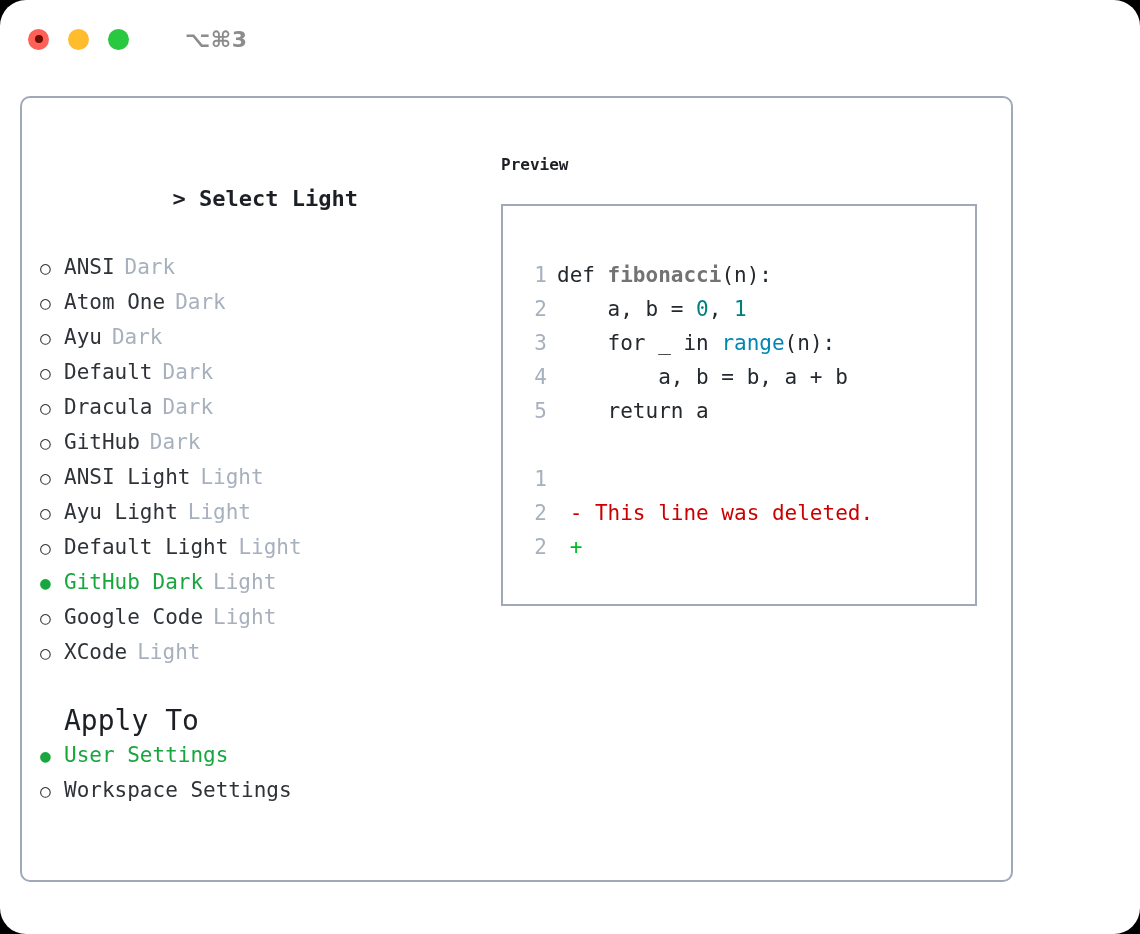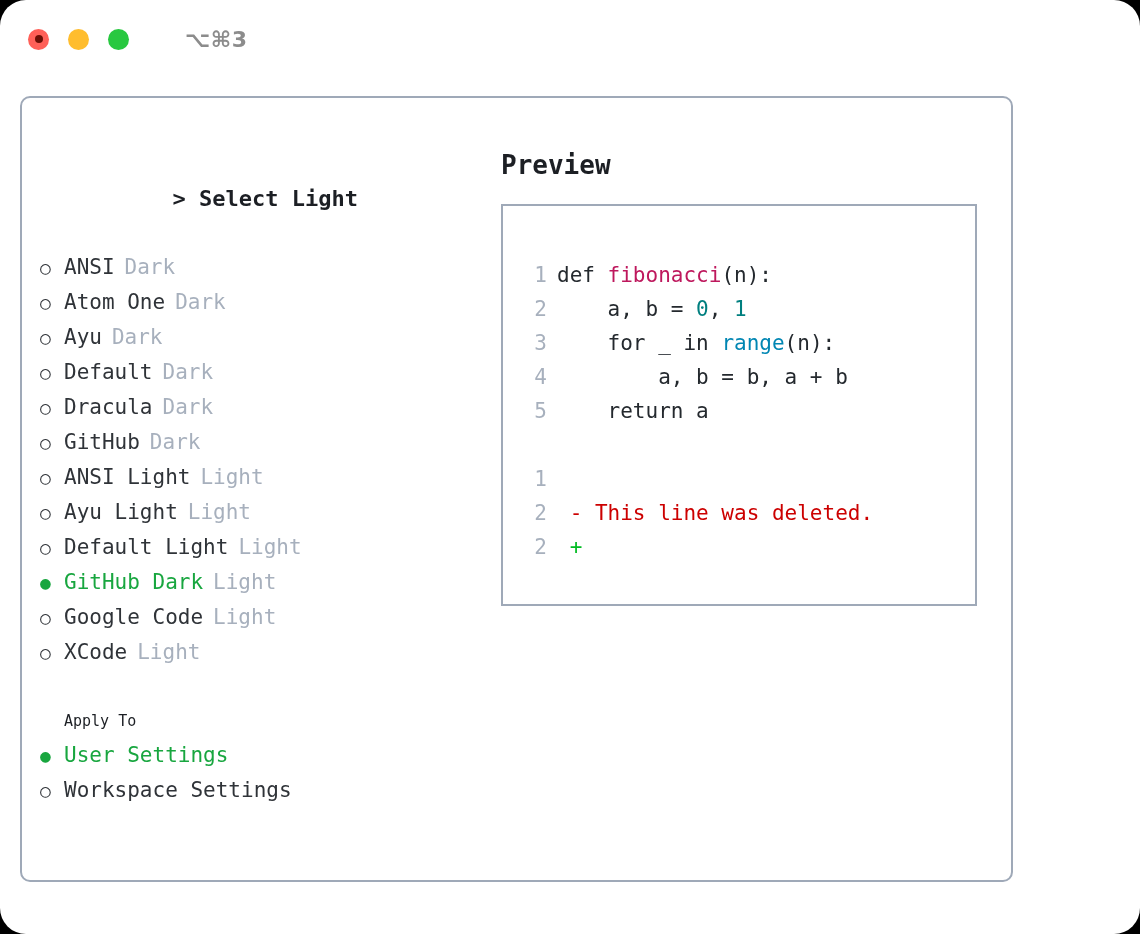--- a/index.html
+++ b/index.html
@@ -134,38 +134,38 @@
   .opt-label { color: #2f3338; }
   .opt-row.selected .opt-label { color: #18a63f; }
   .opt-badge {
     color: #a7b0bd;
     padding-left: 10px;
   }
 
   .section-gap { height: 34px; }
 
   .subheading {
-    font-size: 15px;
+    font-size: 28px;
     color: #1c1f24;
     line-height: 34px;
     padding-left: 24px;
     white-space: pre;
   }
 
   .hint {
     margin-top: 34px;
     font-size: 21px;
     color: #a7b0bd;
     line-height: 34px;
     width: 400px;
   }
 
   
   .preview-title {
-    font-size: 26px;
+    font-size: 16px;
     font-weight: bold;
     color: #1c1f24;
     line-height: 34px;
   }
   .preview-box {
     margin-top: 22px;
     width: 476px;
     height: 402px;
     border: 2px solid #9fa9b8;
     box-sizing: border-box;
@@ -179,21 +179,21 @@
     white-space: pre;
   }
   .ln {
     width: 26px;
     flex: 0 0 26px;
     text-align: right;
     color: #a7b0bd;
     margin-right: 10px;
   }
   .code-text { color: #24292e; }
-  .tok-fn    { color: #be185d; }
+  .tok-fn    { color: #737373; font-weight: bold; }
   .tok-num   { color: #007f7f; }
   .tok-call  { color: #0086b3; }
   .blank-line { height: 34px; }
   .diff-ctx { color: #7b8189; }
   .diff-del { color: #cc0000; }
   .diff-add { color: #00bb22; }
 </style>
 </head>
 <body>
 

